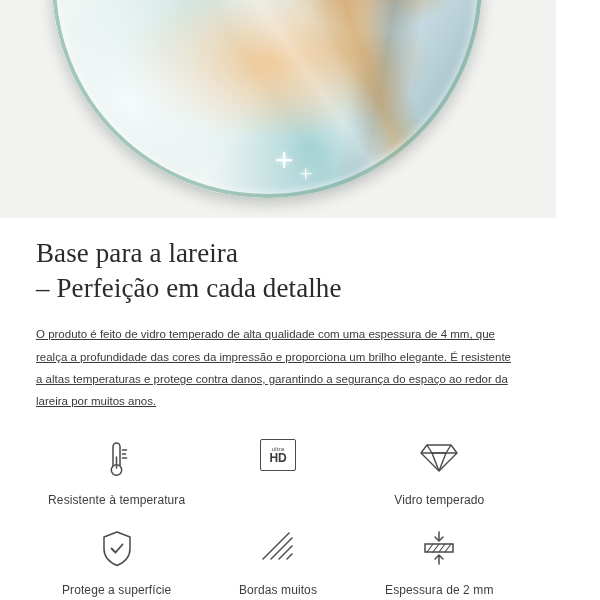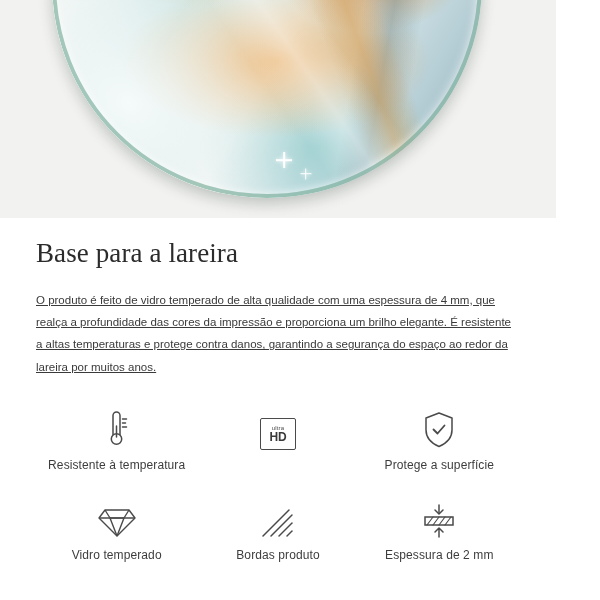--- a/index.html
+++ b/index.html
@@ -133,21 +133,21 @@
     grid-template-columns: repeat(3, 1fr);
     row-gap: 22px;
   }
   .feature {
     text-align: center;
     padding: 0 6px;
   }
   .feature-icon {
     height: 46px;
     display: flex;
-    align-items: flex-end;
+    align-items: flex-start;
     justify-content: center;
   }
   .feature-label {
     margin-top: 8px;
     font-size: 12px;
     color: #3d3d3d;
     letter-spacing: 0.1px;
   }
   svg { display: block; }
   .ultrahd-box {
@@ -185,20 +185,21 @@
       <div class="disc-edge"></div>
     </div>
     <div class="sparkle s1"></div>
     <div class="sparkle s2"></div>
   </div>
 
   <div class="content">
 
     <h1 class="headline">
       <span class="l1">Base para a lareira</span>
+      <span class="l2">– Perfeição em cada detalhe</span>
     </h1>
 
     <p class="body-copy">O produto é feito de vidro temperado de alta qualidade com uma espessura de 4 mm, que realça a profundidade das cores da impressão e proporciona um brilho elegante. É resistente a altas temperaturas e protege contra danos, garantindo a segurança do espaço ao redor da lareira por muitos anos.</p>
 
     <div class="features">
 
       <div class="feature">
         <div class="feature-icon">
           <svg width="34" height="42" viewBox="0 0 34 42" fill="none" stroke="#4a4a4a" stroke-width="1.5" stroke-linecap="round">
             <path d="M13 26.5V7.5a3.5 3.5 0 0 1 7 0v19"></path>
@@ -216,51 +217,51 @@
         <div class="feature-icon">
           <div class="ultrahd-box">
             <span class="u-top">ultra</span>
             <span class="u-bot">HD</span>
           </div>
         </div>
       </div>
 
       <div class="feature">
         <div class="feature-icon">
-          <svg width="34" height="40" viewBox="0 0 34 40" fill="none" stroke="#4a4a4a" stroke-width="1.5" stroke-linejoin="round">
-            <path d="M17 3 L30 8 V20 C30 28 24 33.5 17 36.5 C10 33.5 4 28 4 20 V8 Z"></path>
-            <path d="M11.5 19.5 L15.5 23.5 L22.5 15.5" stroke-linecap="round" stroke-width="1.8"></path>
-          </svg>
-        </div>
-        <div class="feature-label">Protege a superfície</div>
-      </div>
-
-      <div class="feature">
-        <div class="feature-icon">
           <svg width="40" height="36" viewBox="0 0 40 36" fill="none" stroke="#4a4a4a" stroke-width="1.4" stroke-linejoin="round">
             <path d="M8 6 H32 L38 14 L20 32 L2 14 Z"></path>
             <path d="M2 14 H38"></path>
             <path d="M8 6 L13 14 L20 32"></path>
             <path d="M32 6 L27 14 L20 32"></path>
             <path d="M13 14 H27"></path>
           </svg>
         </div>
         <div class="feature-label">Vidro temperado</div>
       </div>
 
       <div class="feature">
         <div class="feature-icon">
+          <svg width="34" height="40" viewBox="0 0 34 40" fill="none" stroke="#4a4a4a" stroke-width="1.5" stroke-linejoin="round">
+            <path d="M17 3 L30 8 V20 C30 28 24 33.5 17 36.5 C10 33.5 4 28 4 20 V8 Z"></path>
+            <path d="M11.5 19.5 L15.5 23.5 L22.5 15.5" stroke-linecap="round" stroke-width="1.8"></path>
+          </svg>
+        </div>
+        <div class="feature-label">Protege a superfície</div>
+      </div>
+
+      <div class="feature">
+        <div class="feature-icon">
           <svg width="38" height="34" viewBox="0 0 38 34" fill="none" stroke="#4a4a4a" stroke-width="1.5" stroke-linecap="round">
             <path d="M4 30 L30 4"></path>
             <path d="M12 30 L33 9"></path>
             <path d="M20 30 L33 17"></path>
             <path d="M28 30 L33 25"></path>
           </svg>
         </div>
-        <div class="feature-label">Bordas produto</div>
+        <div class="feature-label">Bordas muitos</div>
       </div>
 
       <div class="feature">
         <div class="feature-icon">
           <svg width="44" height="38" viewBox="0 0 44 38" fill="none" stroke="#4a4a4a" stroke-width="1.5" stroke-linecap="round">
             <path d="M22 3 V11"></path>
             <path d="M18 8 L22 12 L26 8" stroke-linejoin="round"></path>
             <rect x="8" y="15" width="28" height="8" fill="none"></rect>
             <path d="M10 23 L16 15 M16 23 L22 15 M22 23 L28 15 M28 23 L34 15" stroke-width="1.1"></path>
             <path d="M22 35 V27"></path>

